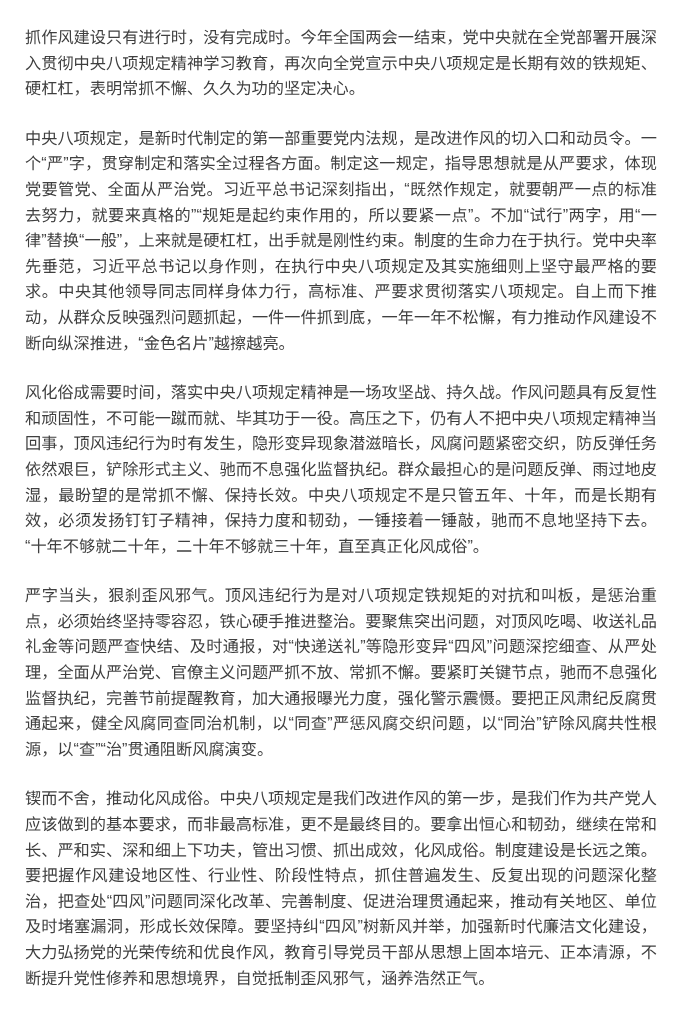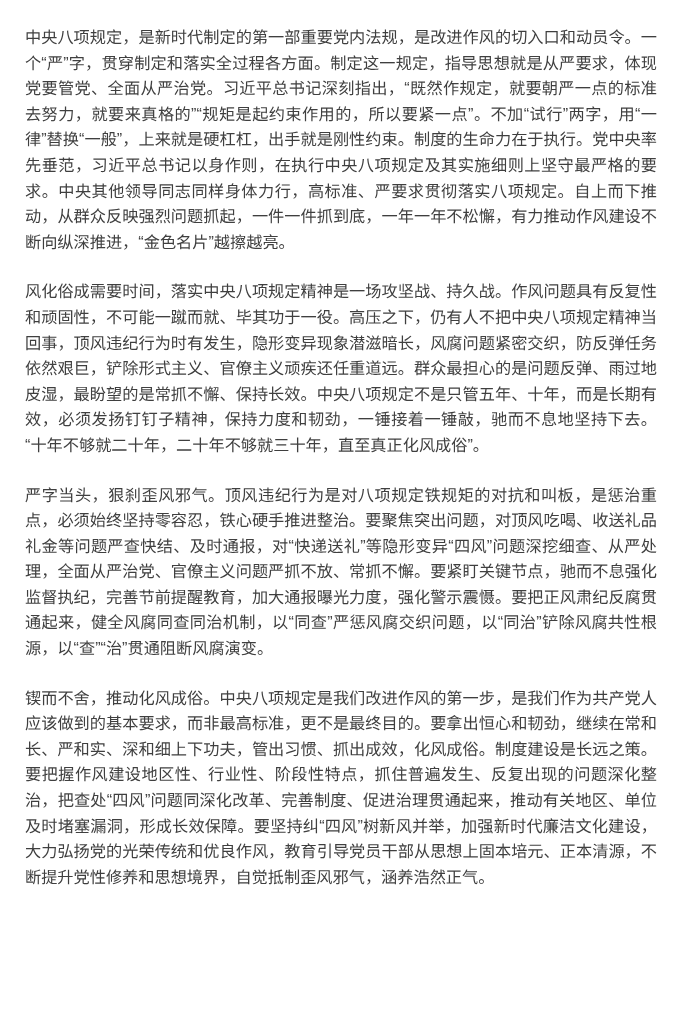--- a/index.html
+++ b/index.html
@@ -27,18 +27,19 @@
   .article p {
     margin: 24px 0;
     word-break: break-all;
   }
 </style>
 </head>
 <body>
 
 <div class="page">
   <div class="article">
+    <p>抓作风建设只有进行时，没有完成时。今年全国两会一结束，党中央就在全党部署开展深入贯彻中央八项规定精神学习教育，再次向全党宣示中央八项规定是长期有效的铁规矩、硬杠杠，表明常抓不懈、久久为功的坚定决心。</p>
     <p>中央八项规定，是新时代制定的第一部重要党内法规，是改进作风的切入口和动员令。一个“严”字，贯穿制定和落实全过程各方面。制定这一规定，指导思想就是从严要求，体现党要管党、全面从严治党。习近平总书记深刻指出，“既然作规定，就要朝严一点的标准去努力，就要来真格的”“规矩是起约束作用的，所以要紧一点”。不加“试行”两字，用“一律”替换“一般”，上来就是硬杠杠，出手就是刚性约束。制度的生命力在于执行。党中央率先垂范，习近平总书记以身作则，在执行中央八项规定及其实施细则上坚守最严格的要求。中央其他领导同志同样身体力行，高标准、严要求贯彻落实八项规定。自上而下推动，从群众反映强烈问题抓起，一件一件抓到底，一年一年不松懈，有力推动作风建设不断向纵深推进，“金色名片”越擦越亮。</p>
-    <p>风化俗成需要时间，落实中央八项规定精神是一场攻坚战、持久战。作风问题具有反复性和顽固性，不可能一蹴而就、毕其功于一役。高压之下，仍有人不把中央八项规定精神当回事，顶风违纪行为时有发生，隐形变异现象潜滋暗长，风腐问题紧密交织，防反弹任务依然艰巨，铲除形式主义、官僚主义顽疾还任重道远。群众最担心的是问题反弹、雨过地皮湿，最盼望的是常抓不懈、保持长效。中央八项规定不是只管五年、十年，而是长期有效，必须发扬钉钉子精神，保持力度和韧劲，一锤接着一锤敲，驰而不息地坚持下去。“十年不够就二十年，二十年不够就三十年，直至真正化风成俗”。</p>
+    <p>风化俗成需要时间，落实中央八项规定精神是一场攻坚战、持久战。作风问题具有反复性和顽固性，不可能一蹴而就、毕其功于一役。高压之下，仍有人不把中央八项规定精神当回事，顶风违纪行为时有发生，隐形变异现象潜滋暗长，风腐问题紧密交织，防反弹任务依然艰巨，铲除形式主义、驰而不息强化监督执纪。群众最担心的是问题反弹、雨过地皮湿，最盼望的是常抓不懈、保持长效。中央八项规定不是只管五年、十年，而是长期有效，必须发扬钉钉子精神，保持力度和韧劲，一锤接着一锤敲，驰而不息地坚持下去。“十年不够就二十年，二十年不够就三十年，直至真正化风成俗”。</p>
     <p>严字当头，狠刹歪风邪气。顶风违纪行为是对八项规定铁规矩的对抗和叫板，是惩治重点，必须始终坚持零容忍，铁心硬手推进整治。要聚焦突出问题，对顶风吃喝、收送礼品礼金等问题严查快结、及时通报，对“快递送礼”等隐形变异“四风”问题深挖细查、从严处理，全面从严治党、官僚主义问题严抓不放、常抓不懈。要紧盯关键节点，驰而不息强化监督执纪，完善节前提醒教育，加大通报曝光力度，强化警示震慑。要把正风肃纪反腐贯通起来，健全风腐同查同治机制，以“同查”严惩风腐交织问题，以“同治”铲除风腐共性根源，以“查”“治”贯通阻断风腐演变。</p>
     <p>锲而不舍，推动化风成俗。中央八项规定是我们改进作风的第一步，是我们作为共产党人应该做到的基本要求，而非最高标准，更不是最终目的。要拿出恒心和韧劲，继续在常和长、严和实、深和细上下功夫，管出习惯、抓出成效，化风成俗。制度建设是长远之策。要把握作风建设地区性、行业性、阶段性特点，抓住普遍发生、反复出现的问题深化整治，把查处“四风”问题同深化改革、完善制度、促进治理贯通起来，推动有关地区、单位及时堵塞漏洞，形成长效保障。要坚持纠“四风”树新风并举，加强新时代廉洁文化建设，大力弘扬党的光荣传统和优良作风，教育引导党员干部从思想上固本培元、正本清源，不断提升党性修养和思想境界，自觉抵制歪风邪气，涵养浩然正气。</p>
   </div>
 </div>
 
 </body></html>

